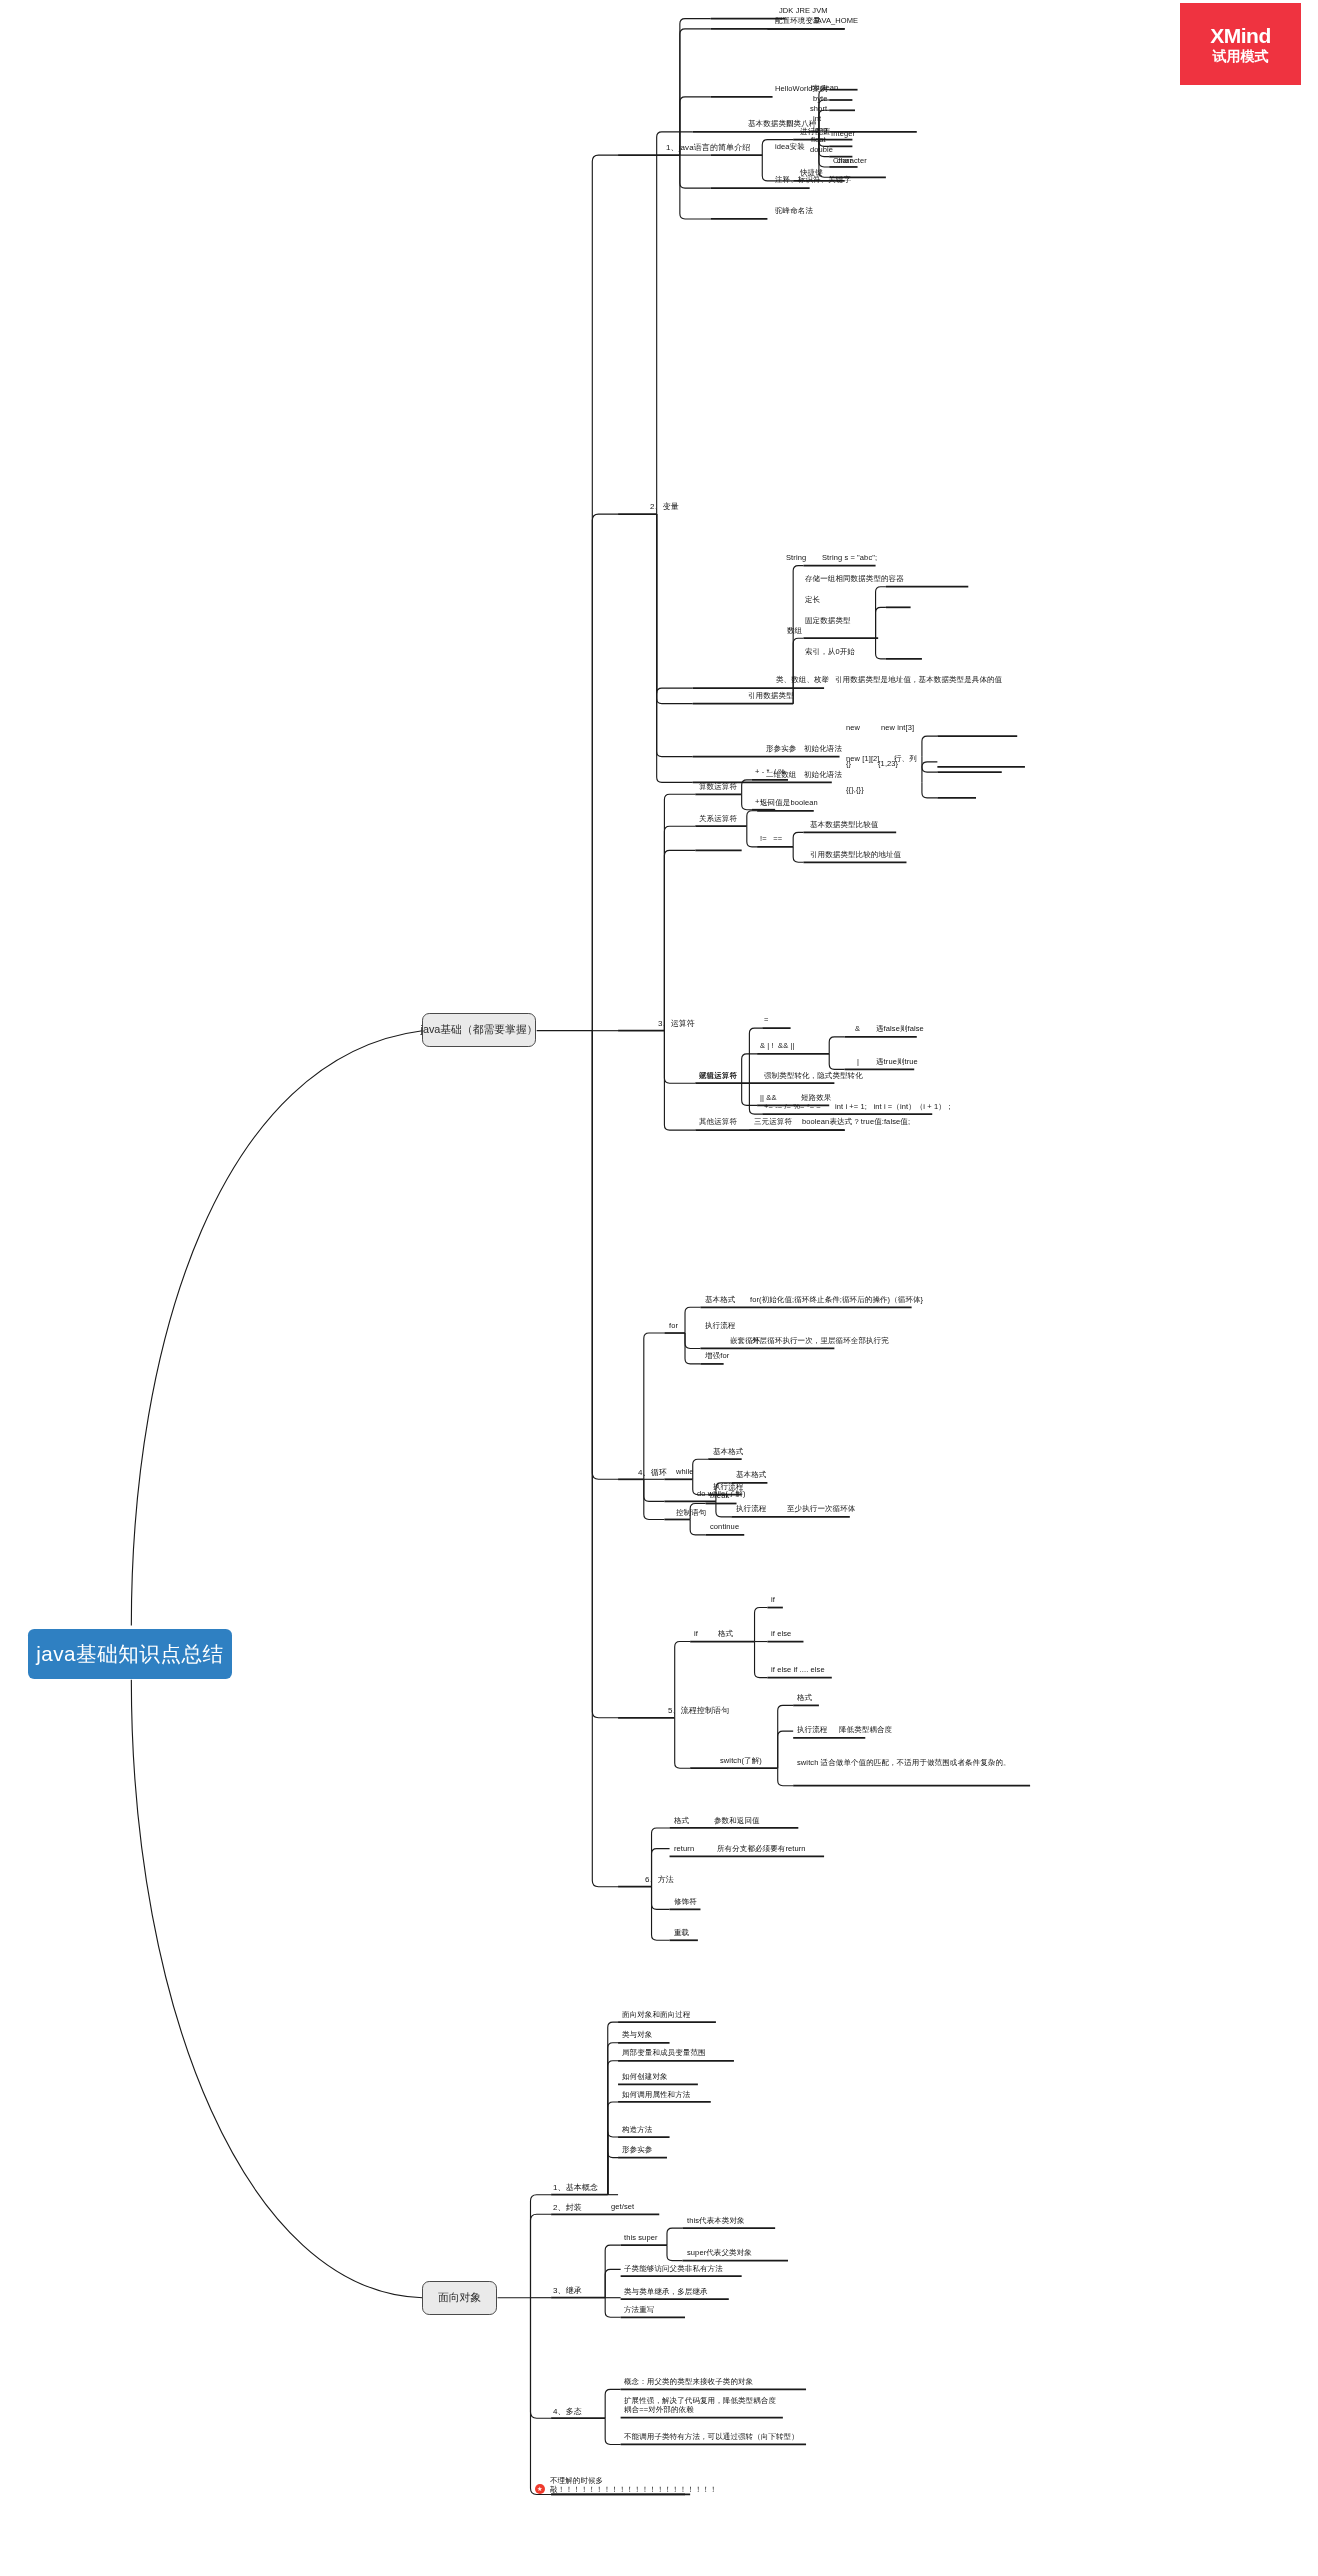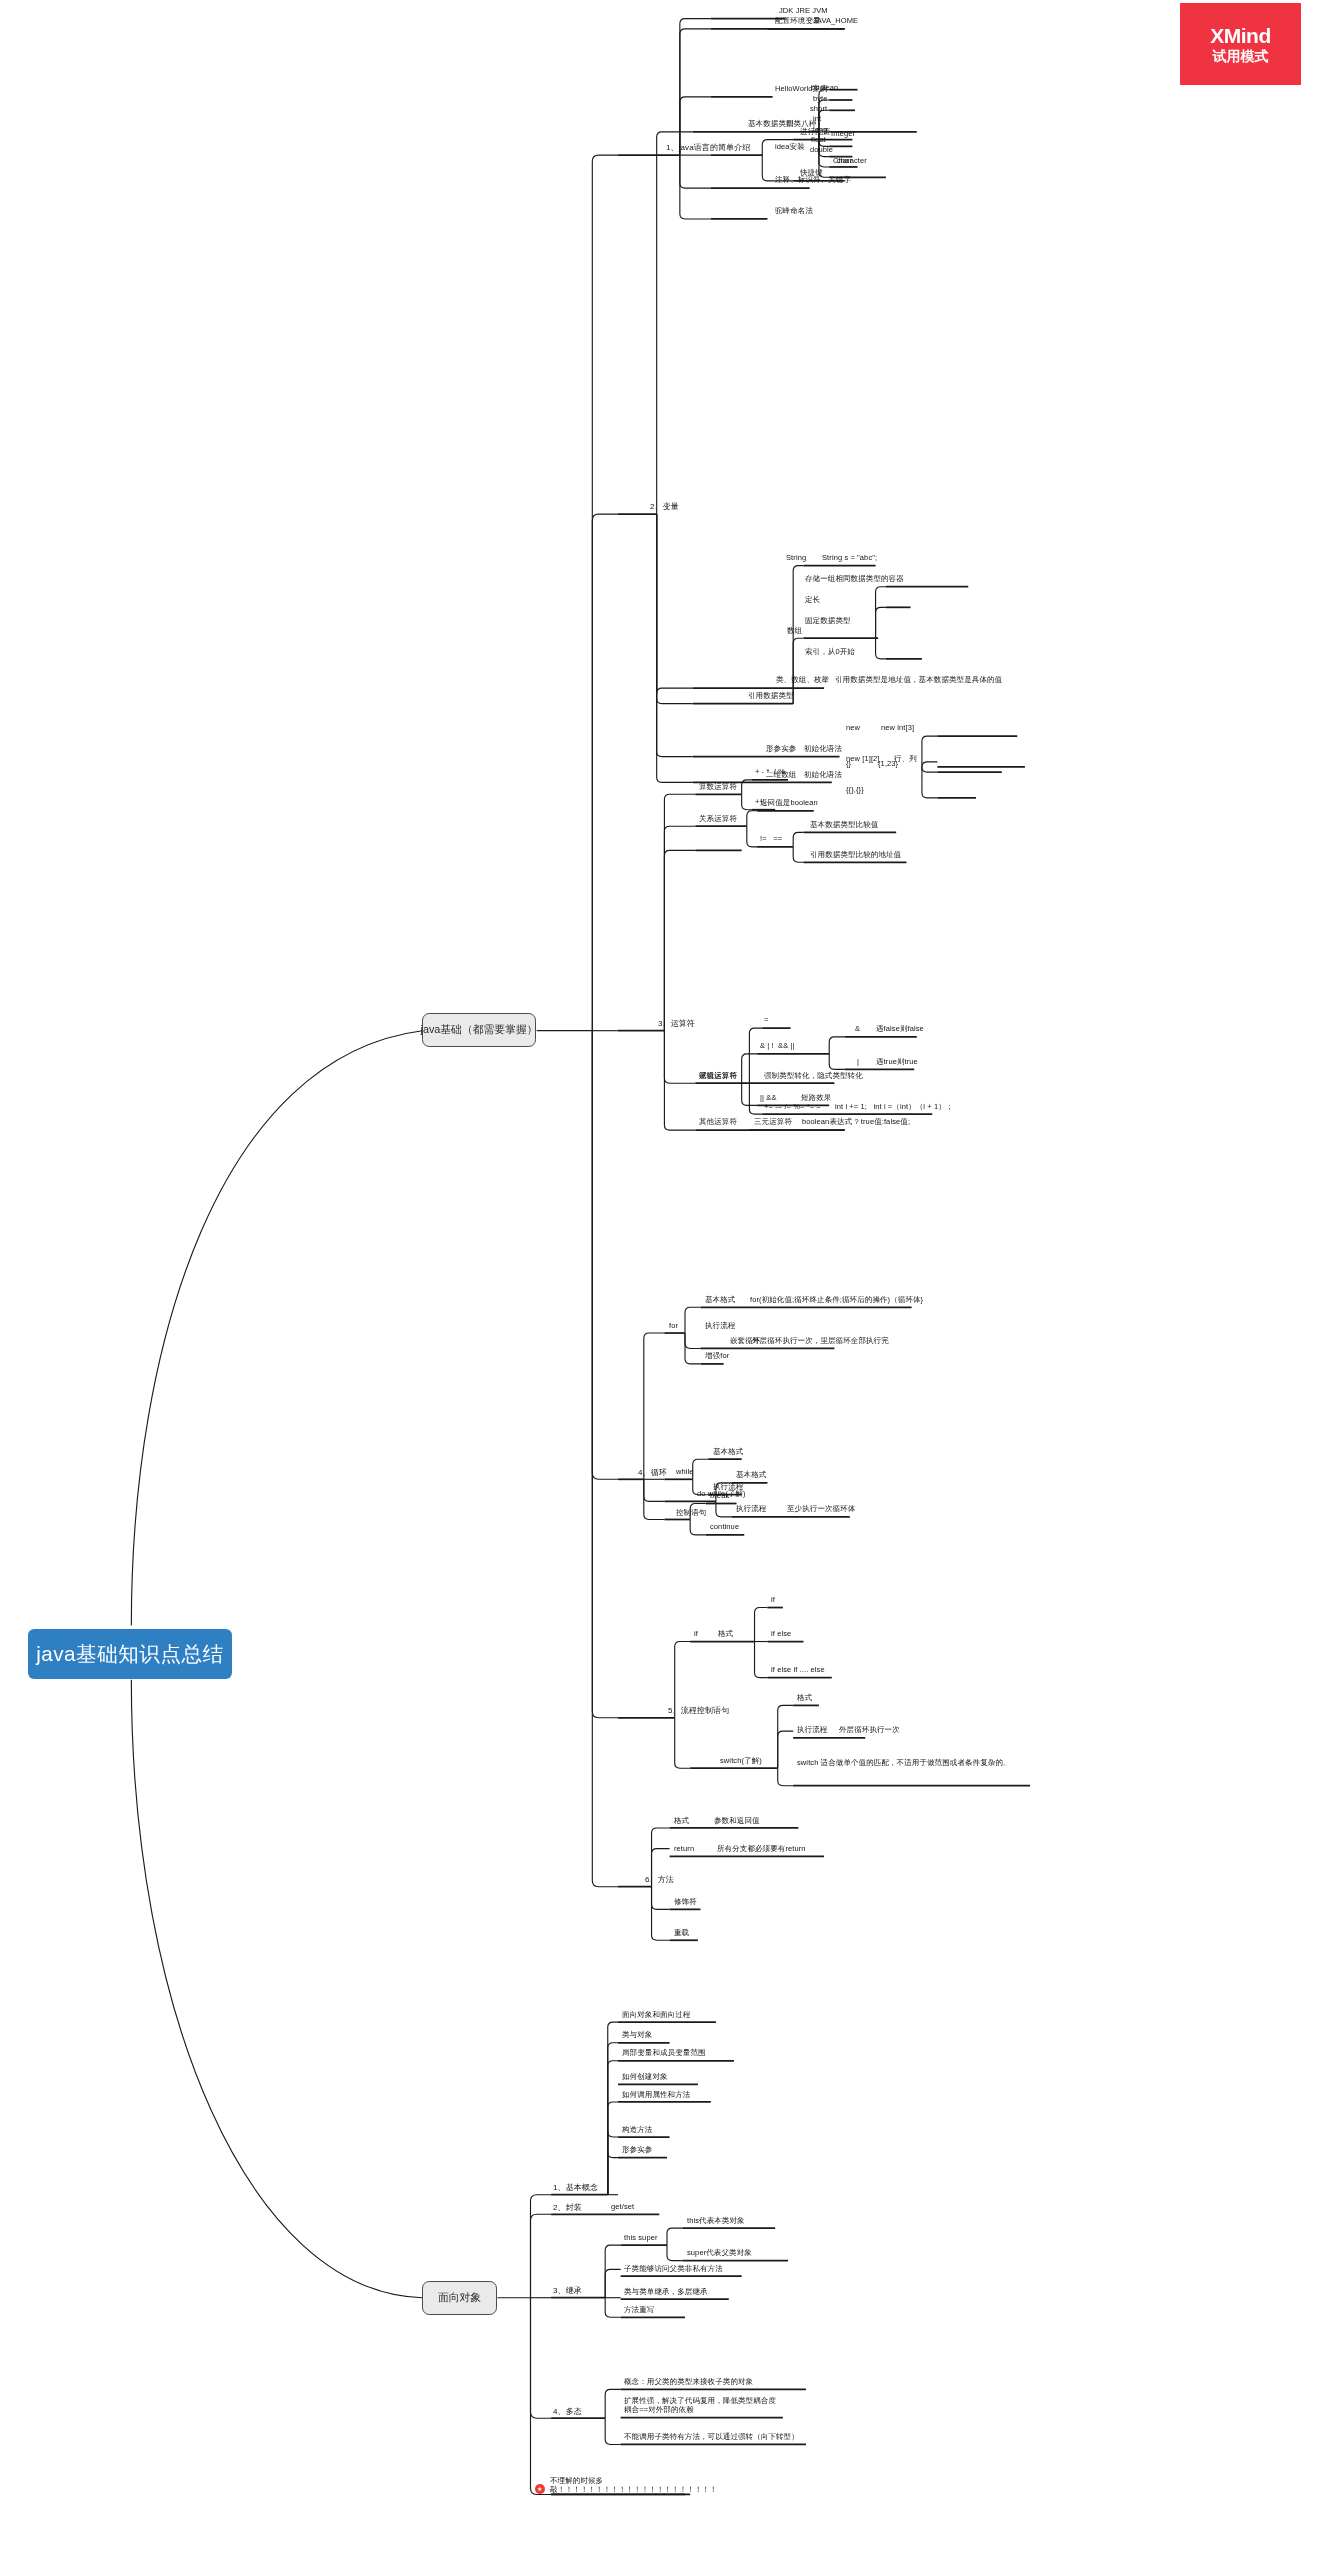--- a/index.html
+++ b/index.html
@@ -519,21 +519,21 @@
 
   <div class="topic s1" style="left:668px;top:1706px;">5、流程控制语句</div>
   <div class="topic s2" style="left:694px;top:1630px;">if</div>
   <div class="topic s2" style="left:718px;top:1630px;">格式</div>
   <div class="topic s2" style="left:771px;top:1596px;">if</div>
   <div class="topic s2" style="left:771px;top:1630px;">if else</div>
   <div class="topic s2" style="left:771px;top:1666px;">if else if .... else</div>
   <div class="topic s2" style="left:720px;top:1757px;">switch(了解)</div>
   <div class="topic s2" style="left:797px;top:1694px;">格式</div>
   <div class="topic s2" style="left:797px;top:1726px;">执行流程</div>
-  <div class="topic s2" style="left:839px;top:1726px;">外层循环执行一次</div>
+  <div class="topic s2" style="left:839px;top:1726px;">降低类型耦合度</div>
   <div class="topic s2 wrap" style="left:797px;top:1759px;width:222px;">switch 适合做单个值的匹配，不适用于做范围或者条件复杂的。</div>
 
   <div class="topic s1" style="left:645px;top:1875px;">6、方法</div>
   <div class="topic s2" style="left:674px;top:1817px;">格式</div>
   <div class="topic s2" style="left:714px;top:1817px;">参数和返回值</div>
   <div class="topic s2" style="left:674px;top:1845px;">return</div>
   <div class="topic s2" style="left:717px;top:1845px;">所有分支都必须要有return</div>
   <div class="topic s2" style="left:674px;top:1898px;">修饰符</div>
   <div class="topic s2" style="left:674px;top:1929px;">重载</div>
 

